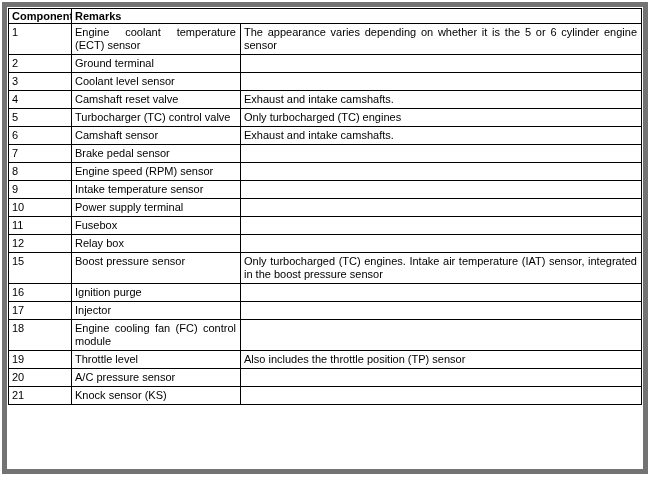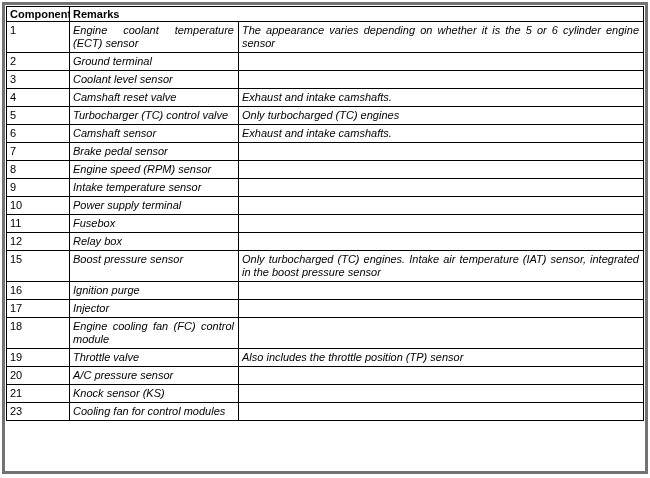--- a/index.html
+++ b/index.html
@@ -6,21 +6,21 @@
   html, body { margin: 0; padding: 0; }
   body {
     width: 650px;
     height: 478px;
     background: #ffffff;
     color: #000000;
     font-family: "Liberation Sans", sans-serif;
   }
   .frame {
     margin: 2px;
-    border: 3px solid #737373;
+    border: 5px solid #737373;
     min-height: 472px;
     padding: 1px 1px 5px 1px;
     background: #fff;
   }
   table.component-table {
     border-collapse: collapse;
     width: 100%;
     table-layout: fixed;
   }
   th, td {
@@ -33,21 +33,20 @@
     overflow: hidden;
   }
   th {
     font-weight: bold;
     padding-top: 1px;
     padding-bottom: 1px;
     line-height: 12px;
   }
   td.cell-name, td.cell-remarks {
     text-align: justify;
-    font-style: italic;
   }
 </style>
 </head>
 <body>
 
 <div class="frame">
   <table class="component-table">
     <colgroup>
       <col style="width:63px">
       <col style="width:169px">
@@ -135,33 +134,28 @@
           <td class="cell-name">Injector</td>
           <td class="cell-remarks"></td>
         </tr>
         <tr>
           <td class="cell-number">18</td>
           <td class="cell-name">Engine cooling fan (FC) control module</td>
           <td class="cell-remarks"></td>
         </tr>
         <tr>
           <td class="cell-number">19</td>
-          <td class="cell-name">Throttle valve</td>
+          <td class="cell-name">Throttle level</td>
           <td class="cell-remarks">Also includes the throttle position (TP) sensor</td>
         </tr>
         <tr>
           <td class="cell-number">20</td>
           <td class="cell-name">A/C pressure sensor</td>
           <td class="cell-remarks"></td>
         </tr>
         <tr>
           <td class="cell-number">21</td>
           <td class="cell-name">Knock sensor (KS)</td>
           <td class="cell-remarks"></td>
         </tr>
-        <tr>
-          <td class="cell-number">23</td>
-          <td class="cell-name">Cooling fan for control modules</td>
-          <td class="cell-remarks"></td>
-        </tr>
       </tbody>
   </table>
 </div>
 
 </body></html>

